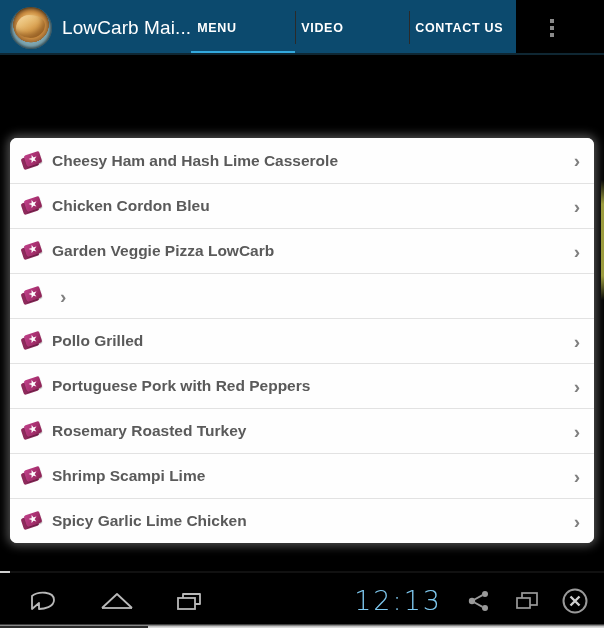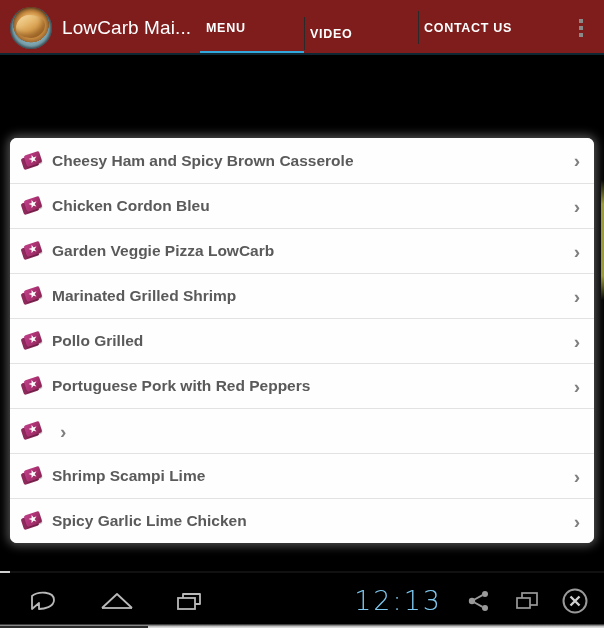--- a/index.html
+++ b/index.html
@@ -12,23 +12,23 @@
     height: 628px;
     overflow: hidden;
     font-family: "Liberation Sans", sans-serif;
     position: relative;
   }
 
   
   .app-header {
     position: absolute;
     top: 0; left: 0;
-    width: 604px;
-    height: 55px;
-    background: #7f1d1d;
+    width: 516px;
+    height: 55px;
+    background: #0c4a6e;
     display: flex;
     align-items: center;
   }
   .brand {
     display: flex;
     align-items: center;
     height: 55px;
     padding-left: 10px;
     width: 200px;
     box-sizing: border-box;
@@ -83,21 +83,21 @@
     box-sizing: border-box;
   }
   .tab + .tab::before {
     content: "";
     position: absolute;
     left: 0; top: 11px;
     width: 1px; height: 33px;
     background: #2a2a2a;
   }
   .tab-menu { width: 104px; }
-  .tab-video { width: 106px; margin-top: 6px; }
+  .tab-video { width: 106px; }
   .tab-contact { width: 120px; margin-left: 8px; }
   .tab.active::after {
     content: "";
     position: absolute;
     left: 0; right: 0; bottom: 0;
     height: 4px;
     background: #33a8dd;
   }
   .overflow-btn {
     width: 46px;
@@ -315,21 +315,21 @@
 
 <div class="page-bg"></div>
 
 <div class="list-card" id="list-card">
     <div class="list-row">
       <div class="row-icon">
         <span class="card-back"></span>
         <span class="card-front"></span>
         <span class="glyph">★</span>
       </div>
-      <div class="row-label">Cheesy Ham and Spicy Brown Casserole</div>
+      <div class="row-label">Cheesy Ham and Hash Lime Casserole</div>
       <div class="row-chevron">›</div>
     </div>
     <div class="list-row">
       <div class="row-icon">
         <span class="card-back"></span>
         <span class="card-front"></span>
         <span class="glyph">★</span>
       </div>
       <div class="row-label">Chicken Cordon Bleu</div>
       <div class="row-chevron">›</div>
@@ -342,21 +342,20 @@
       </div>
       <div class="row-label">Garden Veggie Pizza LowCarb</div>
       <div class="row-chevron">›</div>
     </div>
     <div class="list-row">
       <div class="row-icon">
         <span class="card-back"></span>
         <span class="card-front"></span>
         <span class="glyph">★</span>
       </div>
-      <div class="row-label">Marinated Grilled Shrimp</div>
       <div class="row-chevron">›</div>
     </div>
     <div class="list-row">
       <div class="row-icon">
         <span class="card-back"></span>
         <span class="card-front"></span>
         <span class="glyph">★</span>
       </div>
       <div class="row-label">Pollo Grilled</div>
       <div class="row-chevron">›</div>
@@ -369,20 +368,21 @@
       </div>
       <div class="row-label">Portuguese Pork with Red Peppers</div>
       <div class="row-chevron">›</div>
     </div>
     <div class="list-row">
       <div class="row-icon">
         <span class="card-back"></span>
         <span class="card-front"></span>
         <span class="glyph">★</span>
       </div>
+      <div class="row-label">Rosemary Roasted Turkey</div>
       <div class="row-chevron">›</div>
     </div>
     <div class="list-row">
       <div class="row-icon">
         <span class="card-back"></span>
         <span class="card-front"></span>
         <span class="glyph">★</span>
       </div>
       <div class="row-label">Shrimp Scampi Lime</div>
       <div class="row-chevron">›</div>

